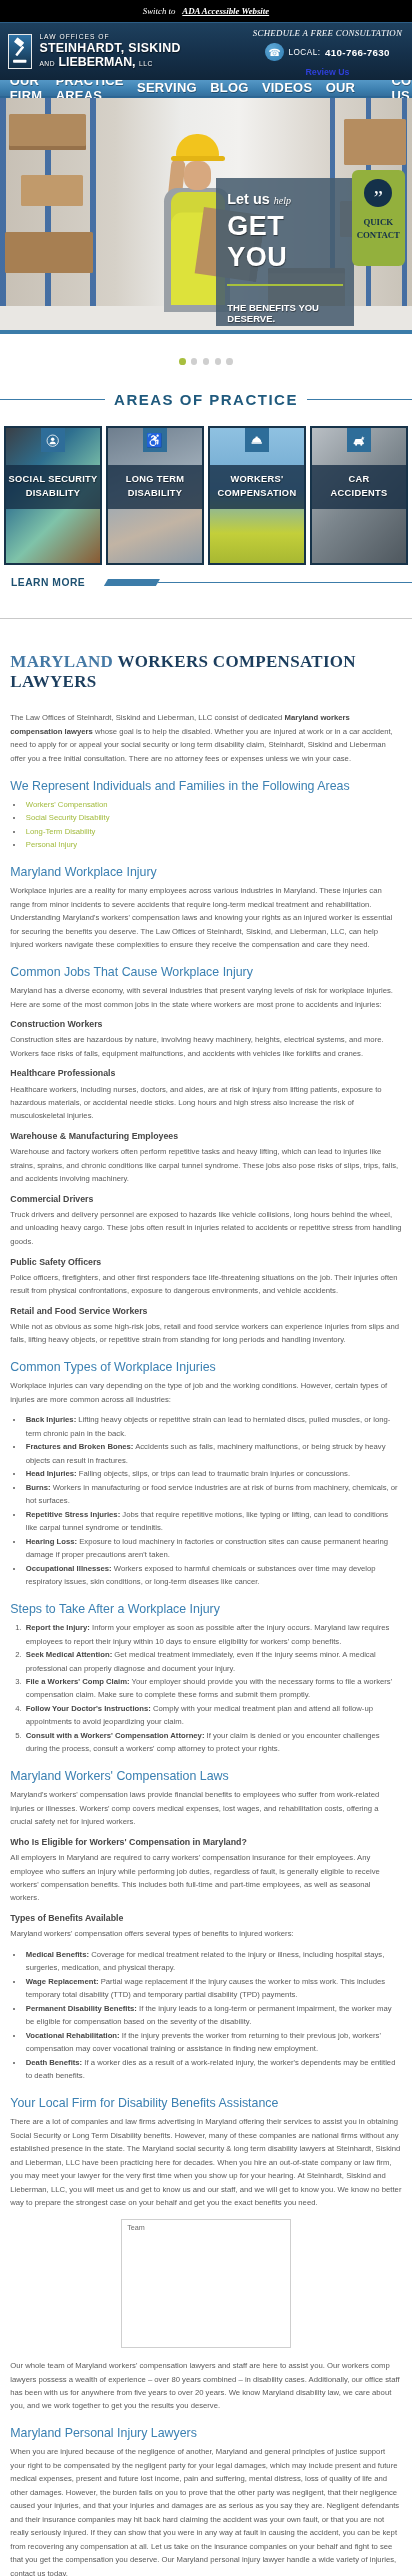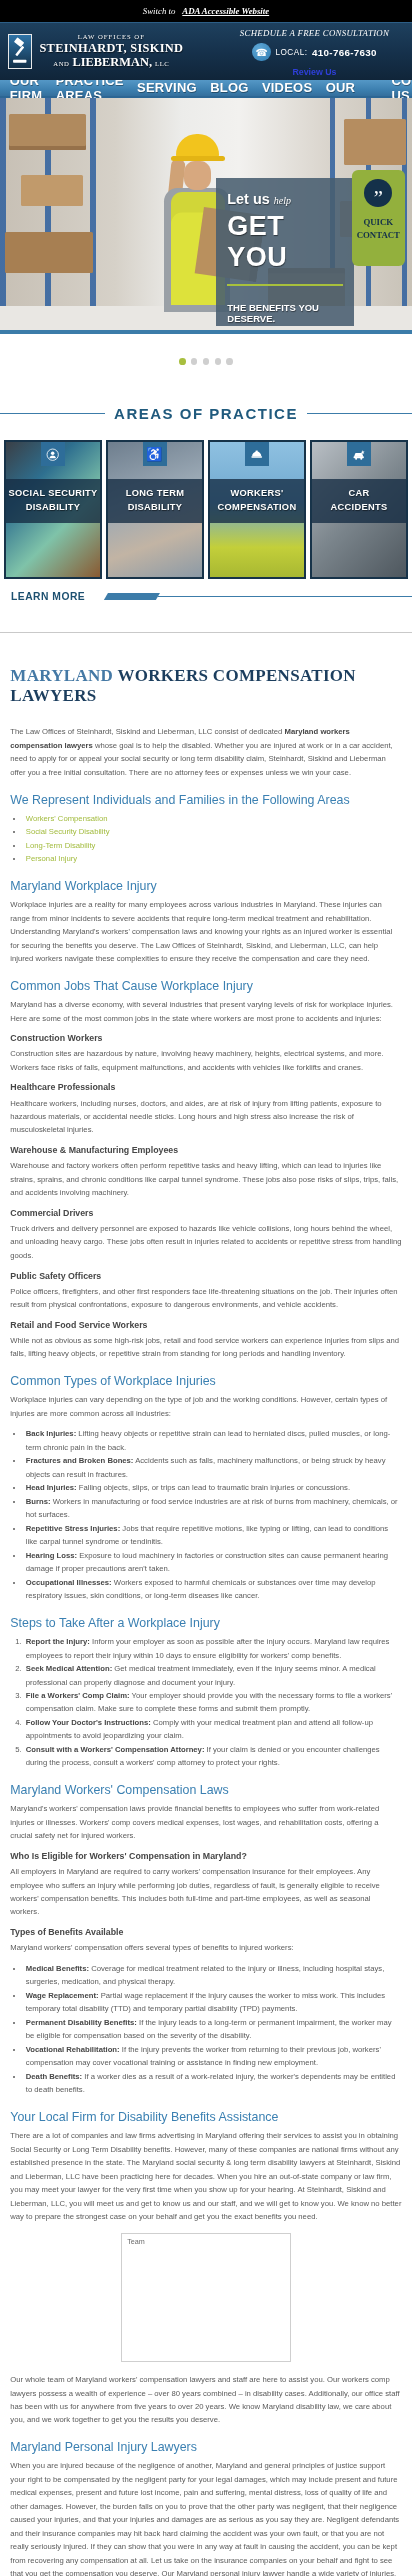--- a/index.html
+++ b/index.html
@@ -9,27 +9,27 @@
   
   .ada-bar { height:21.6px; background:#000; color:#fff; display:flex; align-items:center; justify-content:center;
     font-family:"Liberation Serif", serif; font-style:italic; font-size:8.8px; }
   .ada-bar a { color:#fff; text-decoration:underline; margin-left:7px; font-weight:bold; cursor:pointer; }
 
   
   .site-header { height:58px; background:linear-gradient(180deg,#1e405e 0%,#15304a 55%,#102539 100%);
     border-top:1.5px solid #2c5e86; display:flex; align-items:center; position:relative; color:#fff; }
   .logo-box { width:24px; height:35px; border:1px solid #e8e8e8; margin-left:8.2px;
     background:linear-gradient(180deg,#2f74a8,#133048); display:flex; align-items:center; justify-content:center; }
-  .firm-name { font-family:Liberation Serif, serif; text-align:center; margin-left:7.2px; line-height:1.15;
+  .firm-name { font-family:Liberation Sans, sans-serif; margin-left:7.2px; line-height:1.15;
     text-shadow:0.5px 0.5px 1px rgba(0,0,0,.6); }
   .firm-name .fl1 { font-size:6.7px; letter-spacing:1px; display:block; }
   .firm-name .fl2 { font-size:12.4px; font-weight:bold; display:block; letter-spacing:0.3px; }
   .firm-name .fl3 { font-size:12.4px; font-weight:bold; }
   .firm-name .sm { font-size:6.7px; font-weight:normal; letter-spacing:0.5px; }
-  .header-right { position:absolute; right:20px; top:5.2px; width:155px; text-align:center; }
+  .header-right { position:absolute; right:7px; top:5.2px; width:155px; text-align:center; }
   .consult-line { font-family:"Liberation Serif", serif; font-style:italic; font-size:8.8px; letter-spacing:0.3px; }
   .phone-row { display:flex; align-items:center; justify-content:center; margin-top:5.2px; gap:4.6px; }
   .phone-circle { width:18.5px; height:18.5px; border-radius:50%; background:radial-gradient(circle at 35% 30%,#5fa8d6,#2f7cb2);
     display:flex; align-items:center; justify-content:center; font-size:9.8px; color:#fff; }
   .local-lbl { font-size:8.2px; letter-spacing:0.5px; }
   .phone-num { font-size:9.8px; font-weight:bold; color:#fff; text-decoration:none; letter-spacing:0.3px; }
   .review-link { display:inline-block; margin-top:5.2px; color:#2e3fd8; font-weight:bold; font-size:8.8px; text-decoration:none; }
 
   
   .main-nav { height:18.5px; background:linear-gradient(180deg,#5598c6 0%,#3d80b0 60%,#346f9d 100%);
@@ -77,21 +77,21 @@
     color:#fff; font-family:"Liberation Serif", serif; font-size:20.6px; line-height:38px; }
   .qc-label { font-family:"Liberation Serif", serif; font-weight:bold; font-size:8.8px; color:#13304a; line-height:1.5; }
   .hero-strip { height:4.1px; background:#3c7ca9; }
 
   
   .dots { display:flex; justify-content:center; gap:5.2px; margin-top:24px; }
   .dot { width:6.7px; height:6.7px; border-radius:50%; background:#cfcfcf; cursor:pointer; }
   .dot.active { background:#a8bf3f; }
 
   
-  .aop-head { display:flex; align-items:center; margin-top:40px; }
+  .aop-head { display:flex; align-items:center; margin-top:26px; }
   .aop-head .line { flex:1; height:0.5px; background:#3c7ca9; }
   .aop-head h2 { color:#205a7d; font-size:15px; letter-spacing:1.5px; font-weight:bold; padding:0 9.3px; }
   .cards { display:flex; gap:4.1px; padding:0 4.1px; margin-top:18.5px; }
   .card { flex:1; height:139px; border:2.6px solid #173349; background:#173349; position:relative; display:block; cursor:pointer; }
   .card-img { position:absolute; inset:0; }
   .ci-ss { background:linear-gradient(135deg,#3a3f46 0%,#2e6f8f 30%,#7fc3a9 62%,#8a5a32 100%); }
   .ci-lt { background:linear-gradient(160deg,#6e7e8e 0%,#9aa8b4 40%,#c2b4a4 70%,#8c9aa6 100%); }
   .ci-wc { background:linear-gradient(180deg,#8fc1e1 0%,#6fa8cf 45%,#c3cf3a 78%,#a8b832 100%); }
   .ci-ca { background:linear-gradient(135deg,#b9bfc4 0%,#7c868d 50%,#4e575e 100%); }
   .icon-box { position:absolute; top:0; left:50%; transform:translateX(-50%); width:24px; height:24px;

